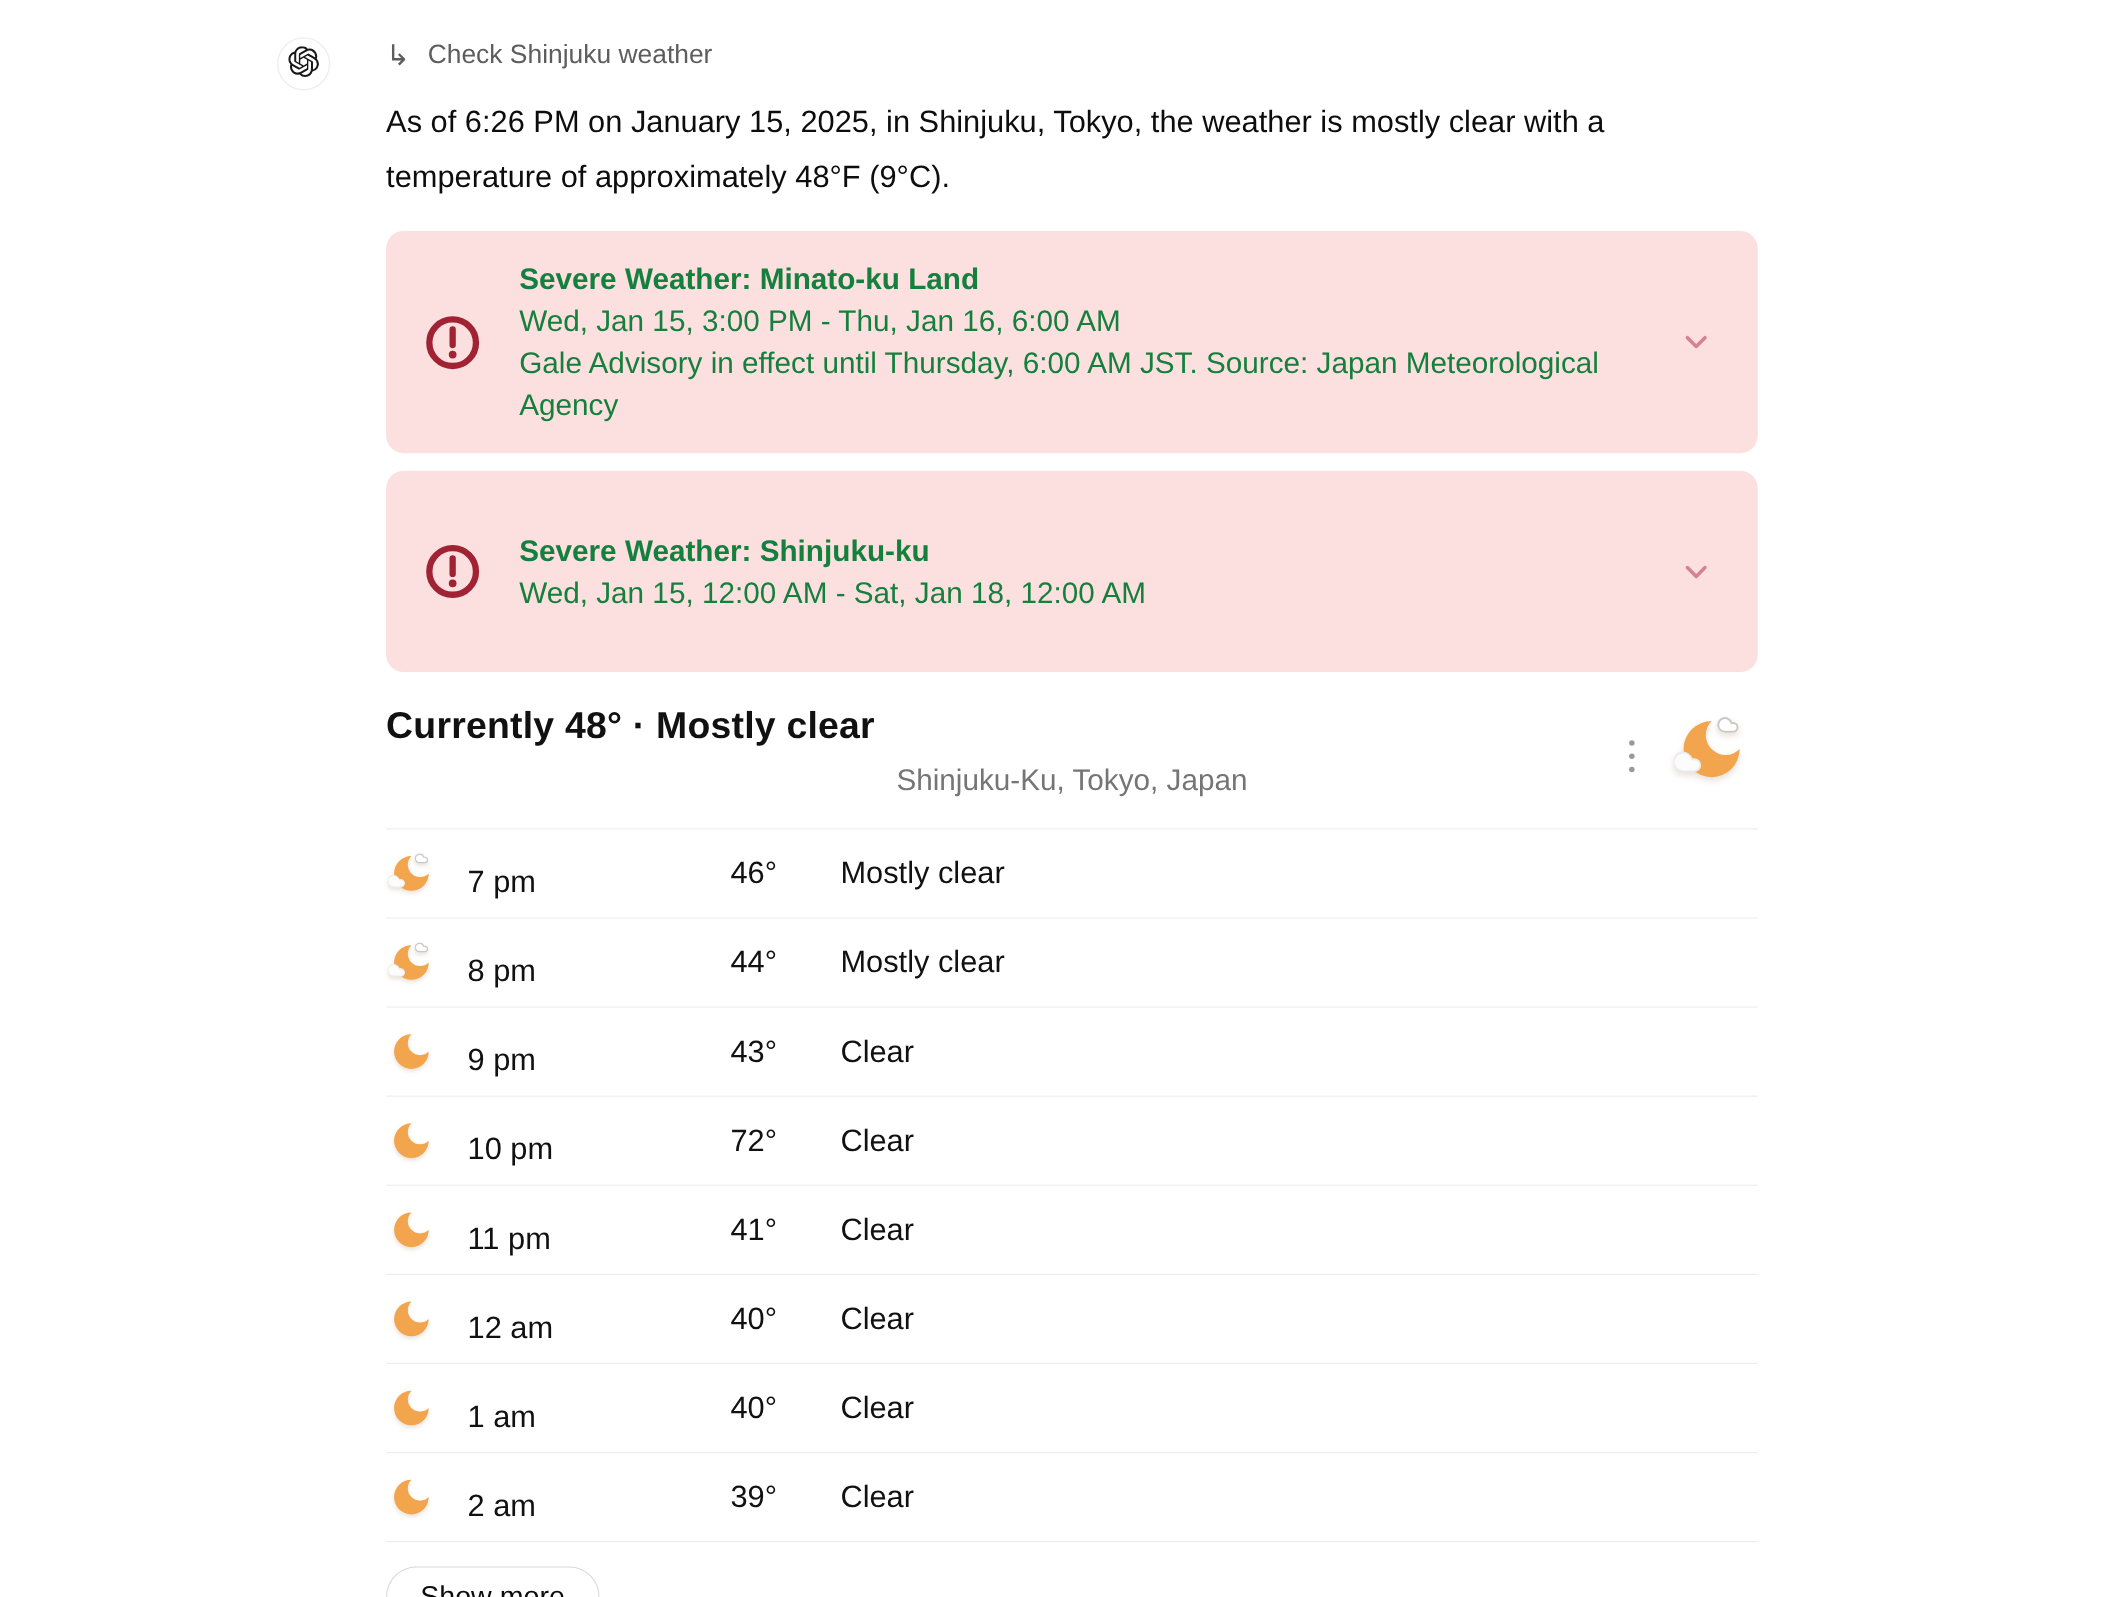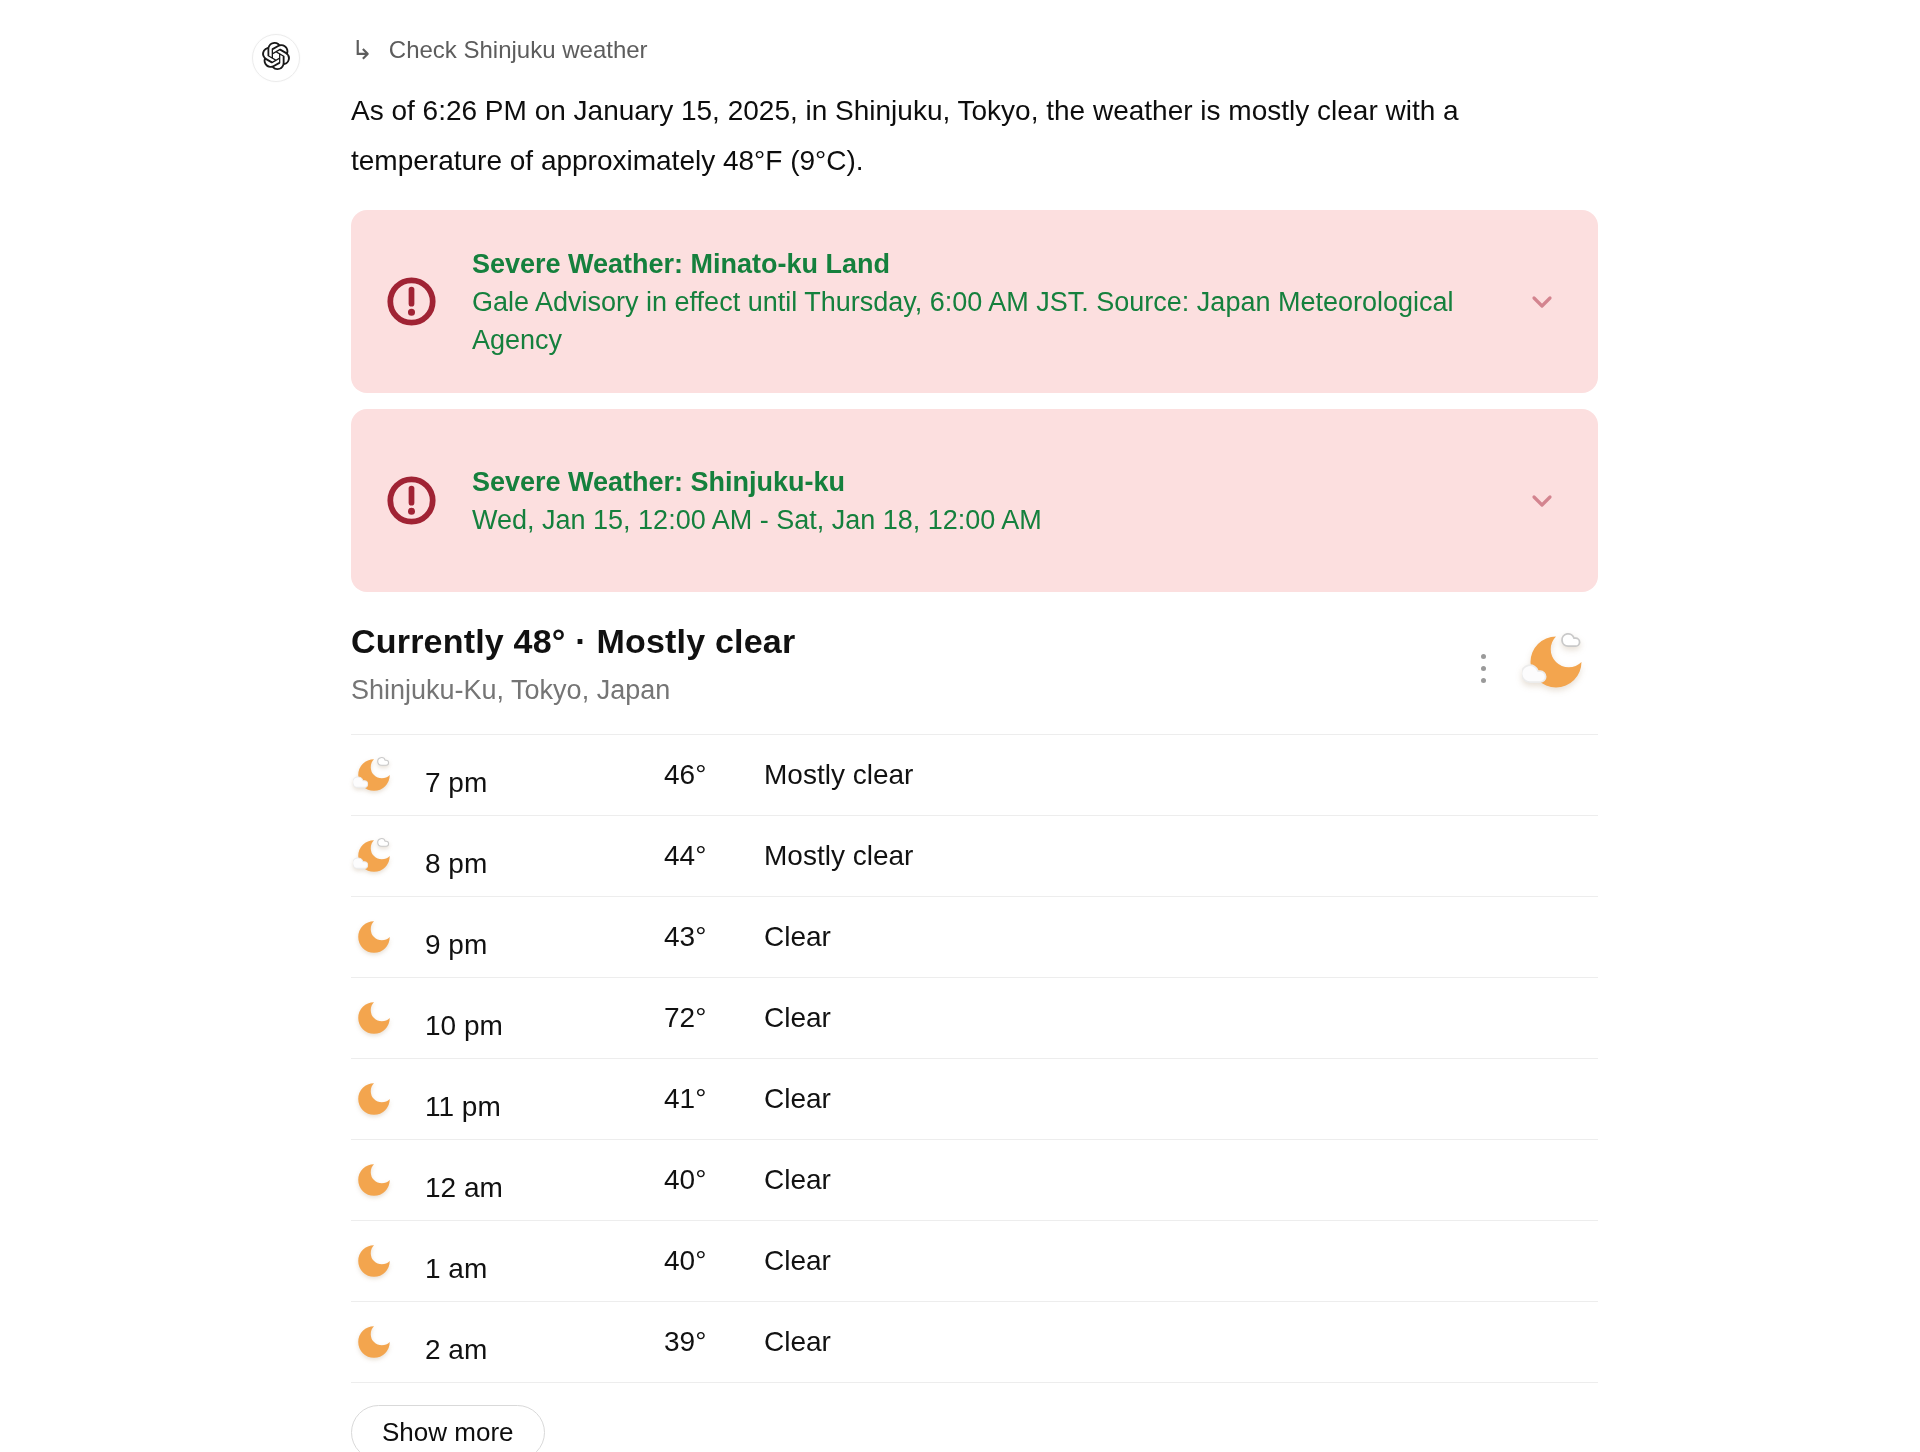--- a/index.html
+++ b/index.html
@@ -35,21 +35,21 @@
   .alert-text { font-size:27px; line-height:38px; max-width:1010px; }
   .alert-title { font-weight:bold; }
   .alert-chevron { position:absolute; right:40px; top:50%; transform:translateY(-50%);
                    width:32px; height:32px; cursor:pointer; }
   .alert-chevron svg { width:32px; height:32px; }
 
   
   .widget { margin-top:30px; }
   .widget-header { position:relative; }
   .headline { font-size:34px; font-weight:bold; color:#111; letter-spacing:0.2px; }
-  .location { margin-top:14px; font-size:27px; color:#757575; }
+  .location { margin-top:14px; font-size:27px; color:#757575;text-align:center; }
   .kebab { position:absolute; right:106px; top:26px; display:flex; flex-direction:column;
            gap:7px; padding:6px; cursor:pointer; }
   .kebab i { width:5px; height:5px; border-radius:50%; background:#9a9a9a; }
   .current-icon { position:absolute; right:8px; top:6px; width:68px; height:68px; }
   .current-icon svg { width:68px; height:68px; filter:drop-shadow(0 3px 3px rgba(120,80,20,0.18)); }
 
   
   .hourly { margin-top:28px; border-top:1px solid #ededed; }
   .hrow { display:grid; grid-template-columns:48px 265px 100px auto;
           align-items:center; height:81px; border-bottom:1px solid #ededed;
@@ -87,20 +87,21 @@
     <div class="alerts">
 
       <div class="alert">
         <span class="alert-icon"><svg viewBox="0 0 24 24" fill="none" stroke="#a02334" xmlns="http://www.w3.org/2000/svg">
               <circle cx="12" cy="12" r="9.6" stroke-width="2.6"></circle>
               <line x1="12" y1="6.6" x2="12" y2="13" stroke-width="2.6" stroke-linecap="round"></line>
               <circle cx="12" cy="16.9" r="0.9" fill="#a02334" stroke-width="1.4"></circle>
             </svg></span>
         <div class="alert-text">
           <div class="alert-title">Severe Weather: Minato-ku Land</div>
+          <div class="alert-period">Wed, Jan 15, 3:00 PM - Thu, Jan 16, 6:00 AM</div>
           <div class="alert-desc">Gale Advisory in effect until Thursday, 6:00 AM JST. Source: Japan Meteorological Agency</div>
         </div>
         <span class="alert-chevron"><svg viewBox="0 0 24 24" fill="none" stroke="#d3848f" stroke-width="2.4" stroke-linecap="round" stroke-linejoin="round" xmlns="http://www.w3.org/2000/svg">
               <path d="M6 9l6 6 6-6"></path>
             </svg></span>
       </div>
 
       <div class="alert">
         <span class="alert-icon"><svg viewBox="0 0 24 24" fill="none" stroke="#a02334" xmlns="http://www.w3.org/2000/svg">
               <circle cx="12" cy="12" r="9.6" stroke-width="2.6"></circle>

